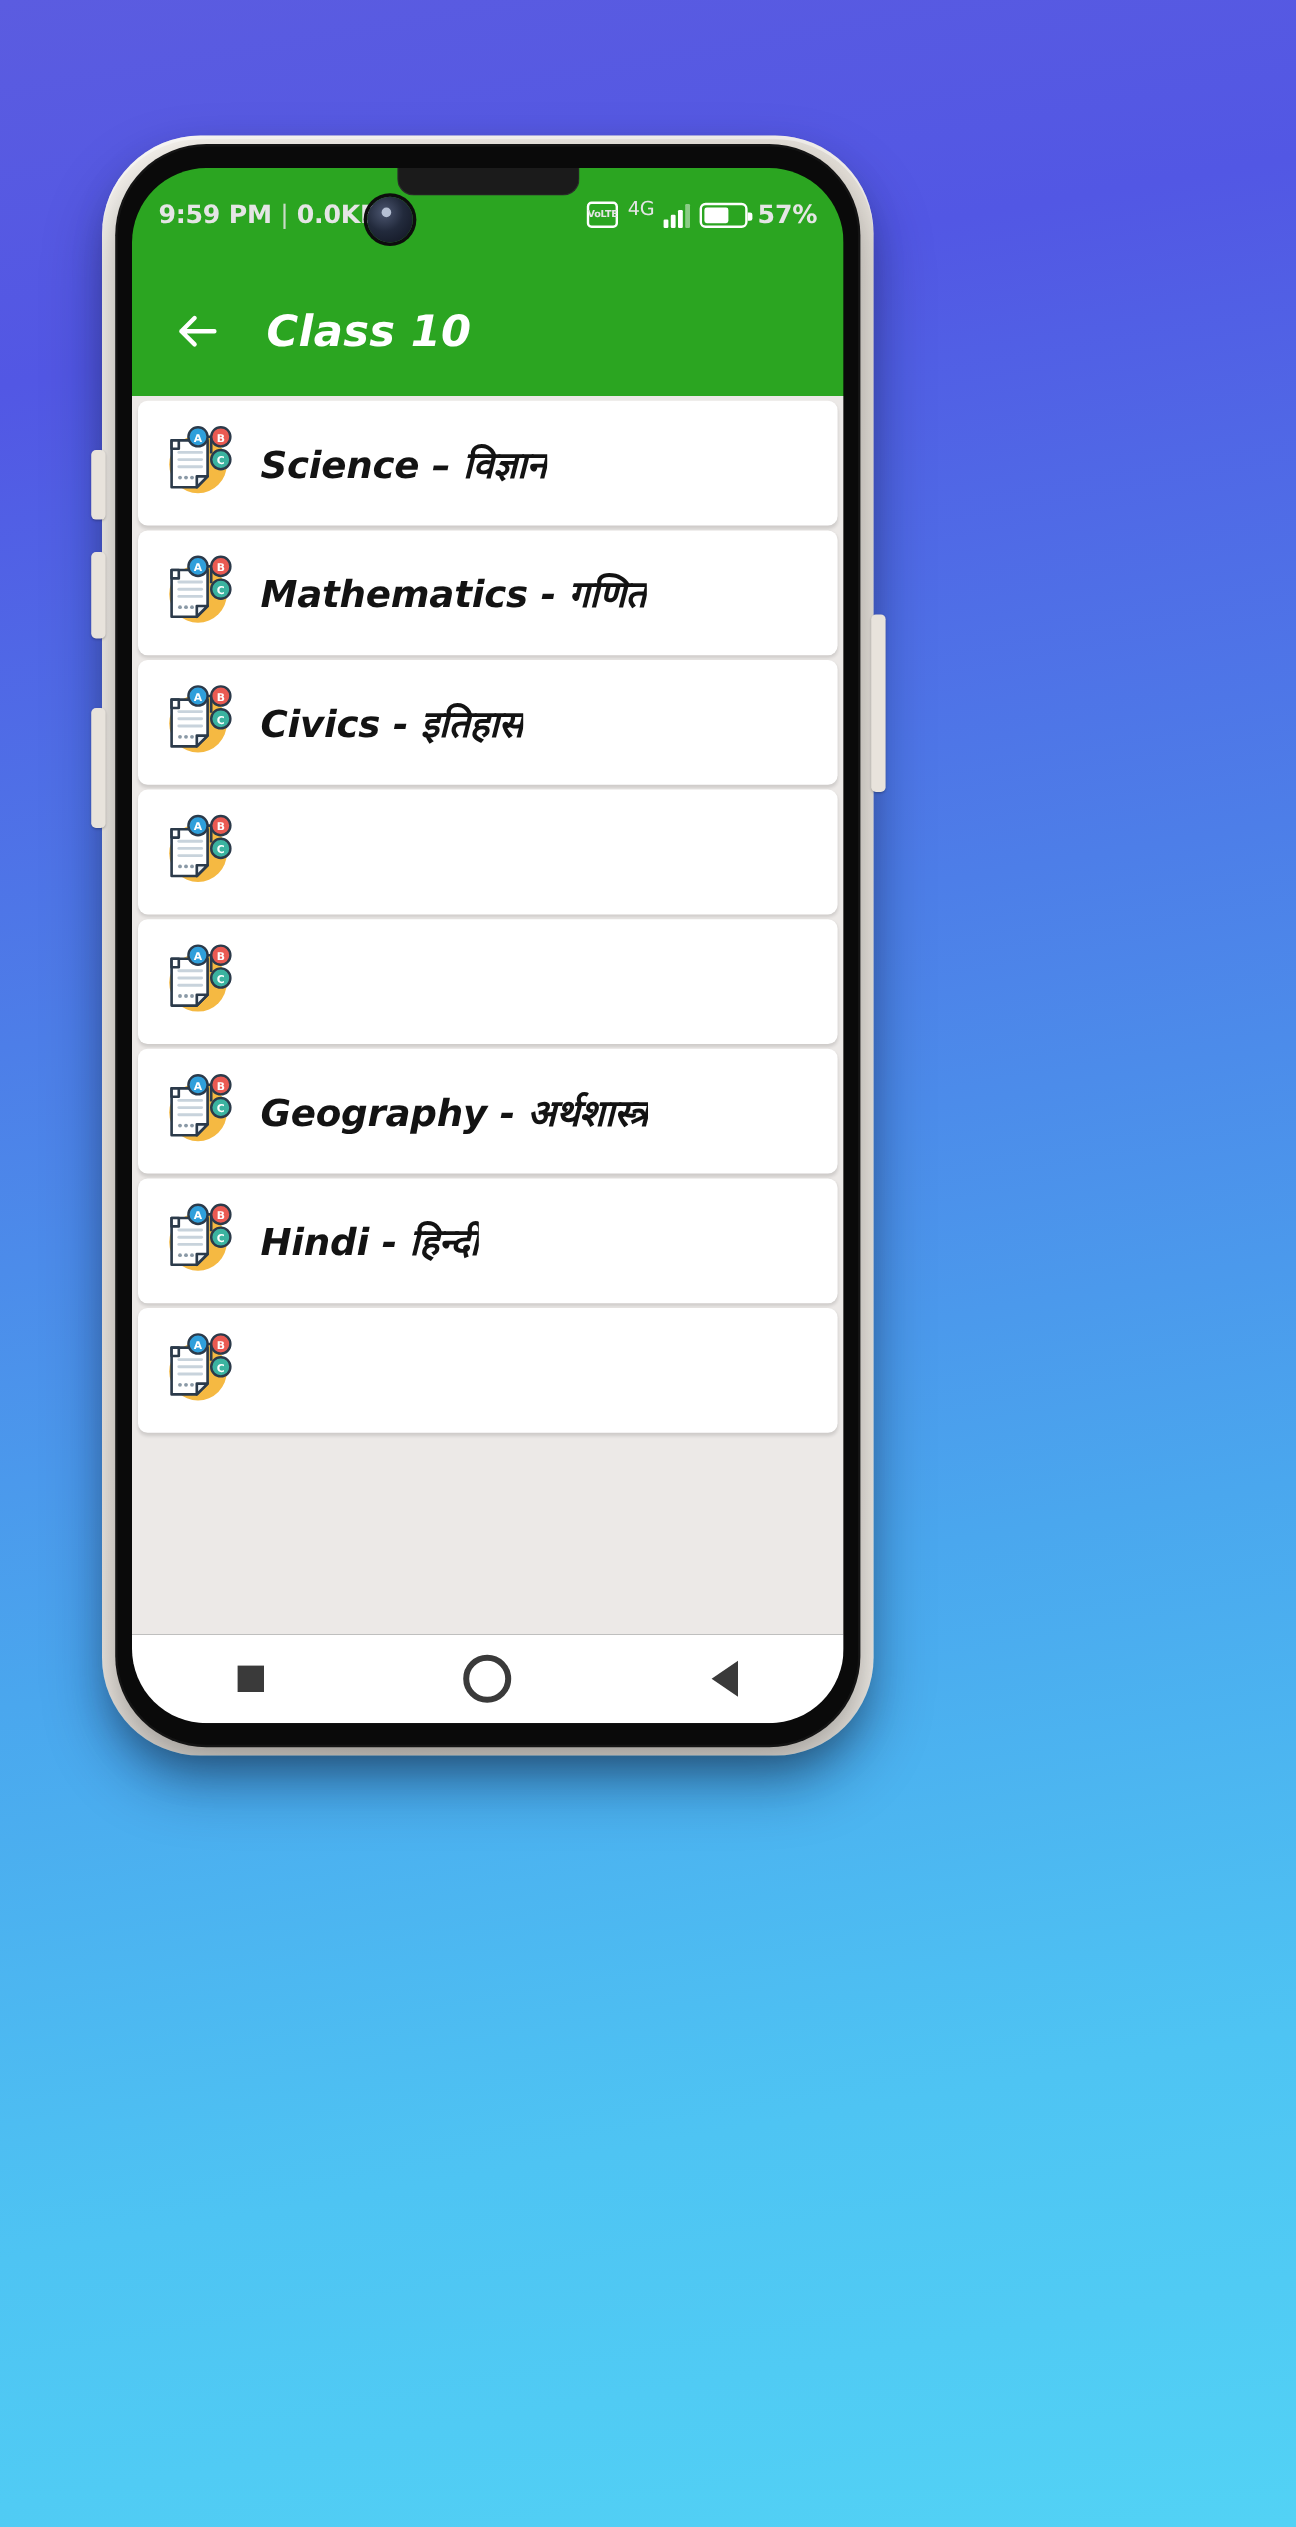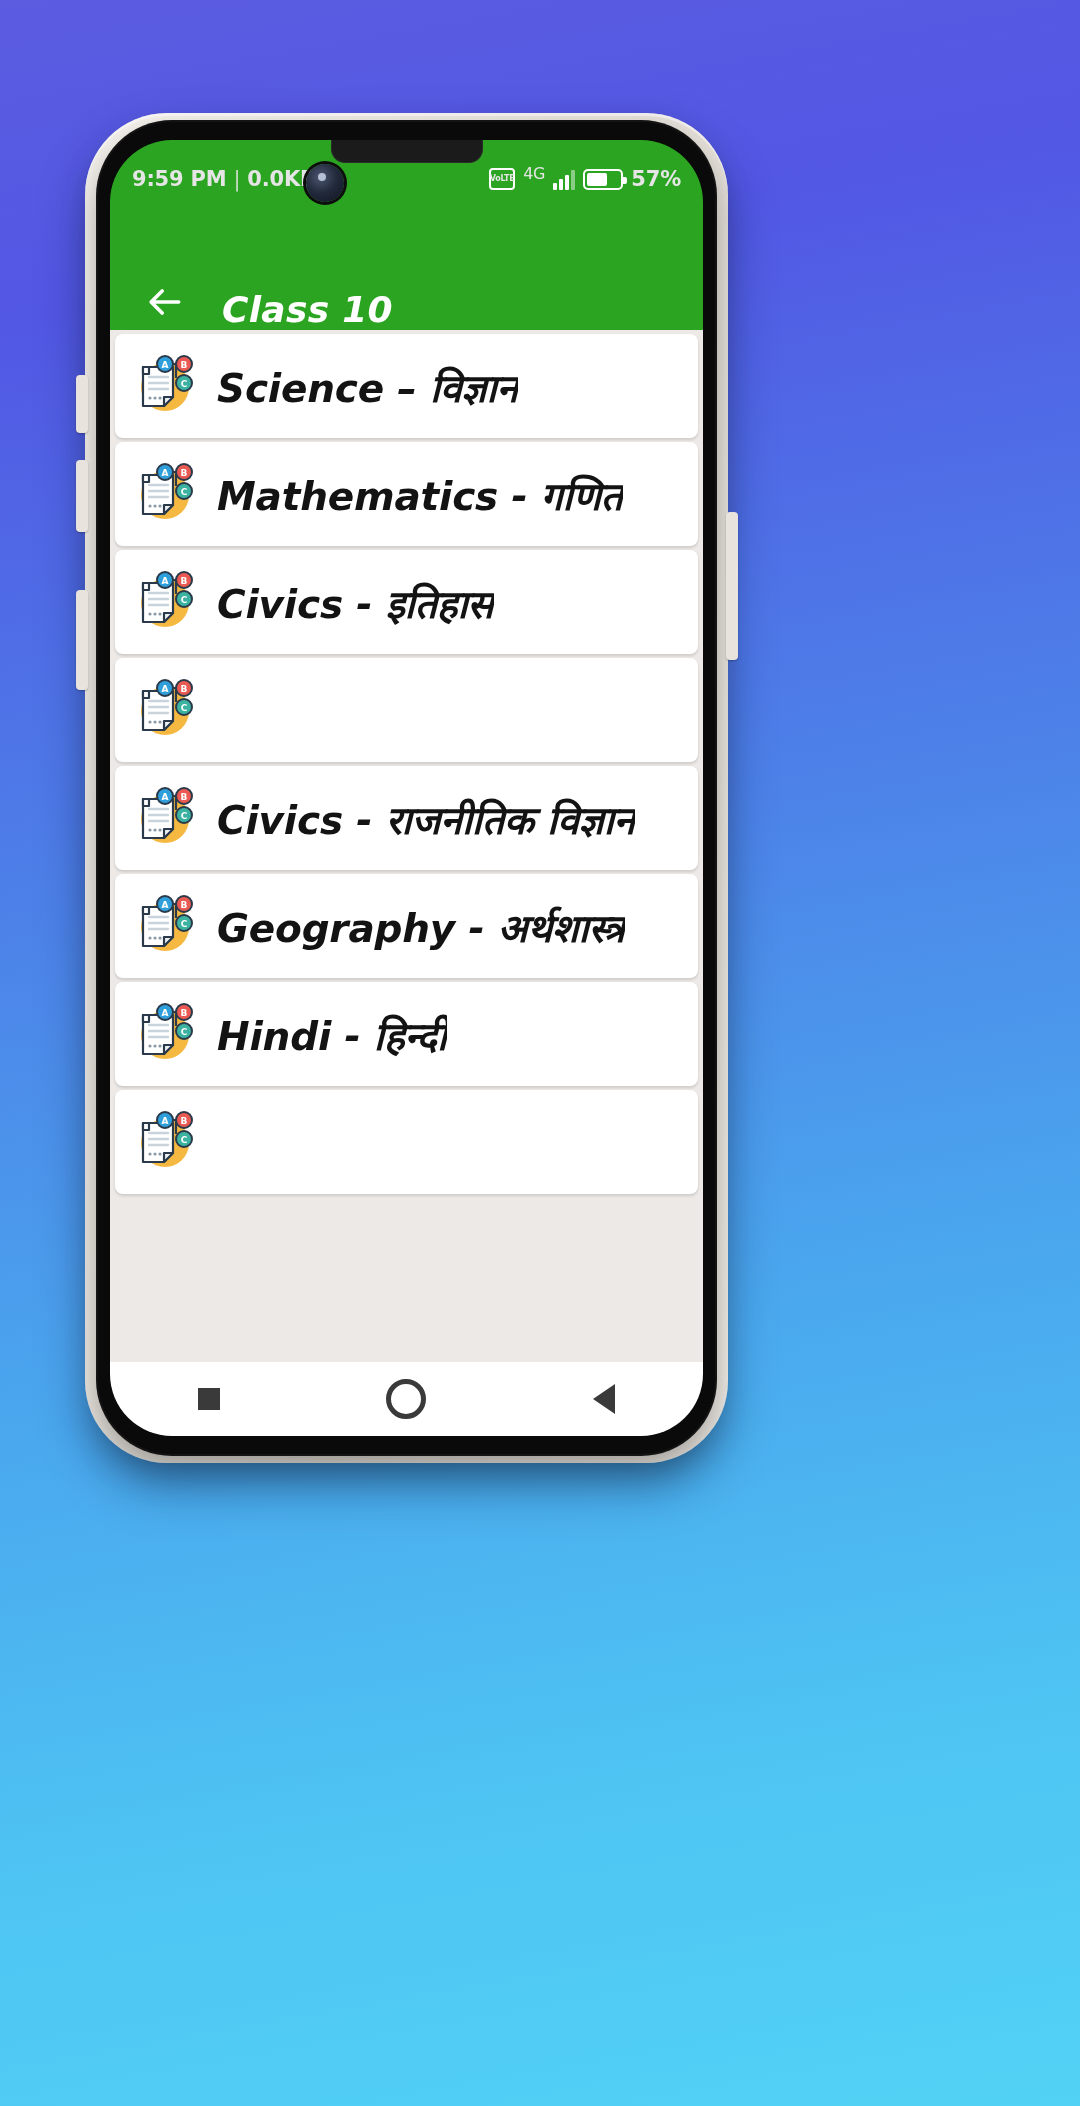--- a/index.html
+++ b/index.html
@@ -76,21 +76,21 @@
   .ic-batt span{display:block;height:100%;width:62%;background:#fff;border-radius:2px;}
   .sb-pct{font-size:21px;font-weight:700;}
 
   
   .appbar{
     position:absolute;left:0;top:0;width:100%;height:190px;
     background:#2ba521;z-index:10;
   }
   .appbar-row{
     position:absolute;left:0;bottom:0;width:100%;height:108px;
-    display:flex;align-items:flex-end;padding-left:26px;box-sizing:border-box;
+    display:flex;align-items:center;padding-left:26px;box-sizing:border-box;
   }
   .back-btn{
     width:56px;height:56px;display:flex;align-items:center;justify-content:center;
     cursor:pointer;flex:none;
   }
   .appbar-title{
     color:#fff;font-size:36px;font-weight:700;font-style:italic;
     margin-left:30px;letter-spacing:.3px;
     font-family:"DejaVu Sans","Liberation Sans",sans-serif;
   }
@@ -102,21 +102,21 @@
   }
   .list{padding:0;margin:0;list-style:none;}
   .card{
     margin:4px 5px;background:#fff;border-radius:8px;
     height:104px;display:flex;align-items:center;
     box-shadow:0 2px 3px rgba(0,0,0,.13);
     padding-left:14px;box-sizing:border-box;cursor:pointer;
   }
   .quiz-icon{width:66px;height:66px;flex:none;position:relative;}
   .subject-label{
-    margin-left:22px;font-size:39px;font-weight:700;font-style:italic;
+    margin-left:22px;font-size:31px;font-weight:700;font-style:italic;
     color:#131313;letter-spacing:-.2px;white-space:nowrap;overflow:hidden;
     font-family:"DejaVu Sans","Liberation Sans",sans-serif;
   }
 
   
   .navbar{
     position:absolute;left:0;bottom:0;width:100%;height:74px;background:#fff;
     display:flex;align-items:center;justify-content:space-around;z-index:20;
   }
   .nav-btn{width:74px;height:74px;display:flex;align-items:center;justify-content:center;cursor:pointer;}
@@ -303,21 +303,20 @@
               </g>
               <path d="M37 11 h10" stroke="#2b3a4a" stroke-width="2.2"></path>
               <path d="M47 11 v14" stroke="#2b3a4a" stroke-width="2.2"></path>
               <circle cx="36" cy="11" r="8" fill="#2f9fdb" stroke="#2b3a4a" stroke-width="2"></circle>
               <text x="36" y="15" font-size="9" font-weight="bold" fill="#ffffff" text-anchor="middle" font-family="DejaVu Sans, sans-serif">A</text>
               <circle cx="55" cy="11" r="8" fill="#ea5a52" stroke="#2b3a4a" stroke-width="2"></circle>
               <text x="55" y="15" font-size="9" font-weight="bold" fill="#ffffff" text-anchor="middle" font-family="DejaVu Sans, sans-serif">B</text>
               <circle cx="55" cy="30" r="8" fill="#3bb3a0" stroke="#2b3a4a" stroke-width="2"></circle>
               <text x="55" y="34" font-size="9" font-weight="bold" fill="#ffffff" text-anchor="middle" font-family="DejaVu Sans, sans-serif">C</text>
             </svg></span>
-          <span class="subject-label">Civics - राजनीतिक विज्ञान</span>
         </li>
         <li class="card">
           <span class="quiz-icon"><svg viewBox="0 0 66 66" width="66" height="66">
               <circle cx="36" cy="34" r="24" fill="#f5b942"></circle>
               <path d="M14 14 h30 v30 l-9 9 h-21 z" fill="#ffffff" stroke="#2b3a4a" stroke-width="2.2" stroke-linejoin="round"></path>
               <path d="M35 53 v-9 h9 z" fill="#eef2f5" stroke="#2b3a4a" stroke-width="2.2" stroke-linejoin="round"></path>
               <path d="M14 14 h6 v7 h-6 z" fill="#ffffff" stroke="#2b3a4a" stroke-width="2.2" stroke-linejoin="round"></path>
               <g stroke="#c8d3dc" stroke-width="2.4" stroke-linecap="round">
                 <path d="M20 24 h19"></path>
                 <path d="M20 30 h19"></path>

